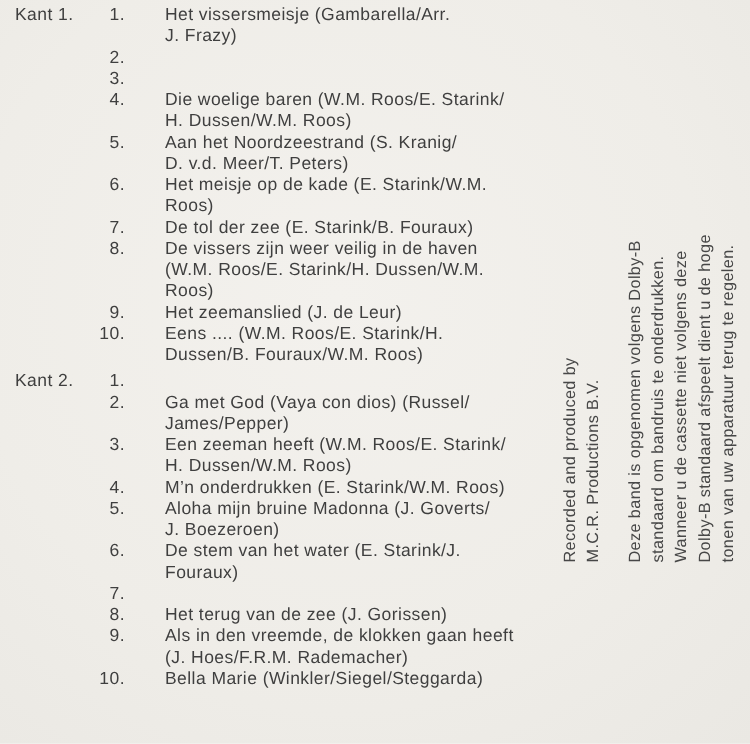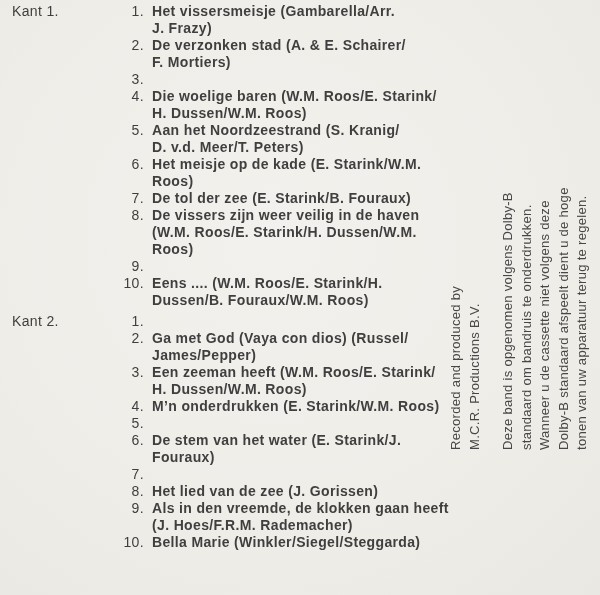--- a/index.html
+++ b/index.html
@@ -22,21 +22,20 @@
     position: absolute;
     left: 12px;
     top: 3px;
     font-size: 14px;
     line-height: 17px;
     letter-spacing: 0.35px;
   }
   .side {
     display: flex;
     align-items: flex-start;
-    gap: 44px;
   }
   .side + .side {
     margin-top: 4px;
   }
   .side-label {
     width: 62px;
     flex: none;
   }
   .tracks {
     flex: none;
@@ -44,24 +43,23 @@
   .track {
     display: flex;
     align-items: flex-start;
   }
   .track .num {
     width: 26px;
     flex: none;
     text-align: right;
   }
   .track .lines {
-    margin-left: 8px;
+    margin-left: 32px;
     width: 330px;
     white-space: pre-line;
-    font-weight: bold;
   }
 
   
   .vert {
     position: absolute;
     writing-mode: vertical-rl;
     transform: rotate(180deg);
     white-space: pre-line;
     letter-spacing: 0.3px;
     color: #474747;
@@ -91,22 +89,20 @@
   <section class="side">
     <div class="side-label">Kant 1.</div>
     <div class="tracks">
         <div class="track">
           <div class="num">1.</div>
           <div class="lines">Het vissersmeisje (Gambarella/Arr.
 J. Frazy)</div>
         </div>
         <div class="track">
           <div class="num">2.</div>
-          <div class="lines">De verzonken stad (A. &amp; E. Schairer/
-F. Mortiers)</div>
         </div>
         <div class="track">
           <div class="num">3.</div>
         </div>
         <div class="track">
           <div class="num">4.</div>
           <div class="lines">Die woelige baren (W.M. Roos/E. Starink/
 H. Dussen/W.M. Roos)</div>
         </div>
         <div class="track">
@@ -124,20 +120,21 @@
           <div class="lines">De tol der zee (E. Starink/B. Fouraux)</div>
         </div>
         <div class="track">
           <div class="num">8.</div>
           <div class="lines">De vissers zijn weer veilig in de haven
 (W.M. Roos/E. Starink/H. Dussen/W.M.
 Roos)</div>
         </div>
         <div class="track">
           <div class="num">9.</div>
+          <div class="lines">Het zeemanslied (J. de Leur)</div>
         </div>
         <div class="track">
           <div class="num">10.</div>
           <div class="lines">Eens .... (W.M. Roos/E. Starink/H.
 Dussen/B. Fouraux/W.M. Roos)</div>
         </div>
       </div>
   </section>
 
   <section class="side">
@@ -155,32 +152,34 @@
           <div class="num">3.</div>
           <div class="lines">Een zeeman heeft (W.M. Roos/E. Starink/
 H. Dussen/W.M. Roos)</div>
         </div>
         <div class="track">
           <div class="num">4.</div>
           <div class="lines">M’n onderdrukken (E. Starink/W.M. Roos)</div>
         </div>
         <div class="track">
           <div class="num">5.</div>
+          <div class="lines">Aloha mijn bruine Madonna (J. Goverts/
+J. Boezeroen)</div>
         </div>
         <div class="track">
           <div class="num">6.</div>
           <div class="lines">De stem van het water (E. Starink/J.
 Fouraux)</div>
         </div>
         <div class="track">
           <div class="num">7.</div>
         </div>
         <div class="track">
           <div class="num">8.</div>
-          <div class="lines">Het lied van de zee (J. Gorissen)</div>
+          <div class="lines">Het terug van de zee (J. Gorissen)</div>
         </div>
         <div class="track">
           <div class="num">9.</div>
           <div class="lines">Als in den vreemde, de klokken gaan heeft
 (J. Hoes/F.R.M. Rademacher)</div>
         </div>
         <div class="track">
           <div class="num">10.</div>
           <div class="lines">Bella Marie (Winkler/Siegel/Steggarda)</div>
         </div>

